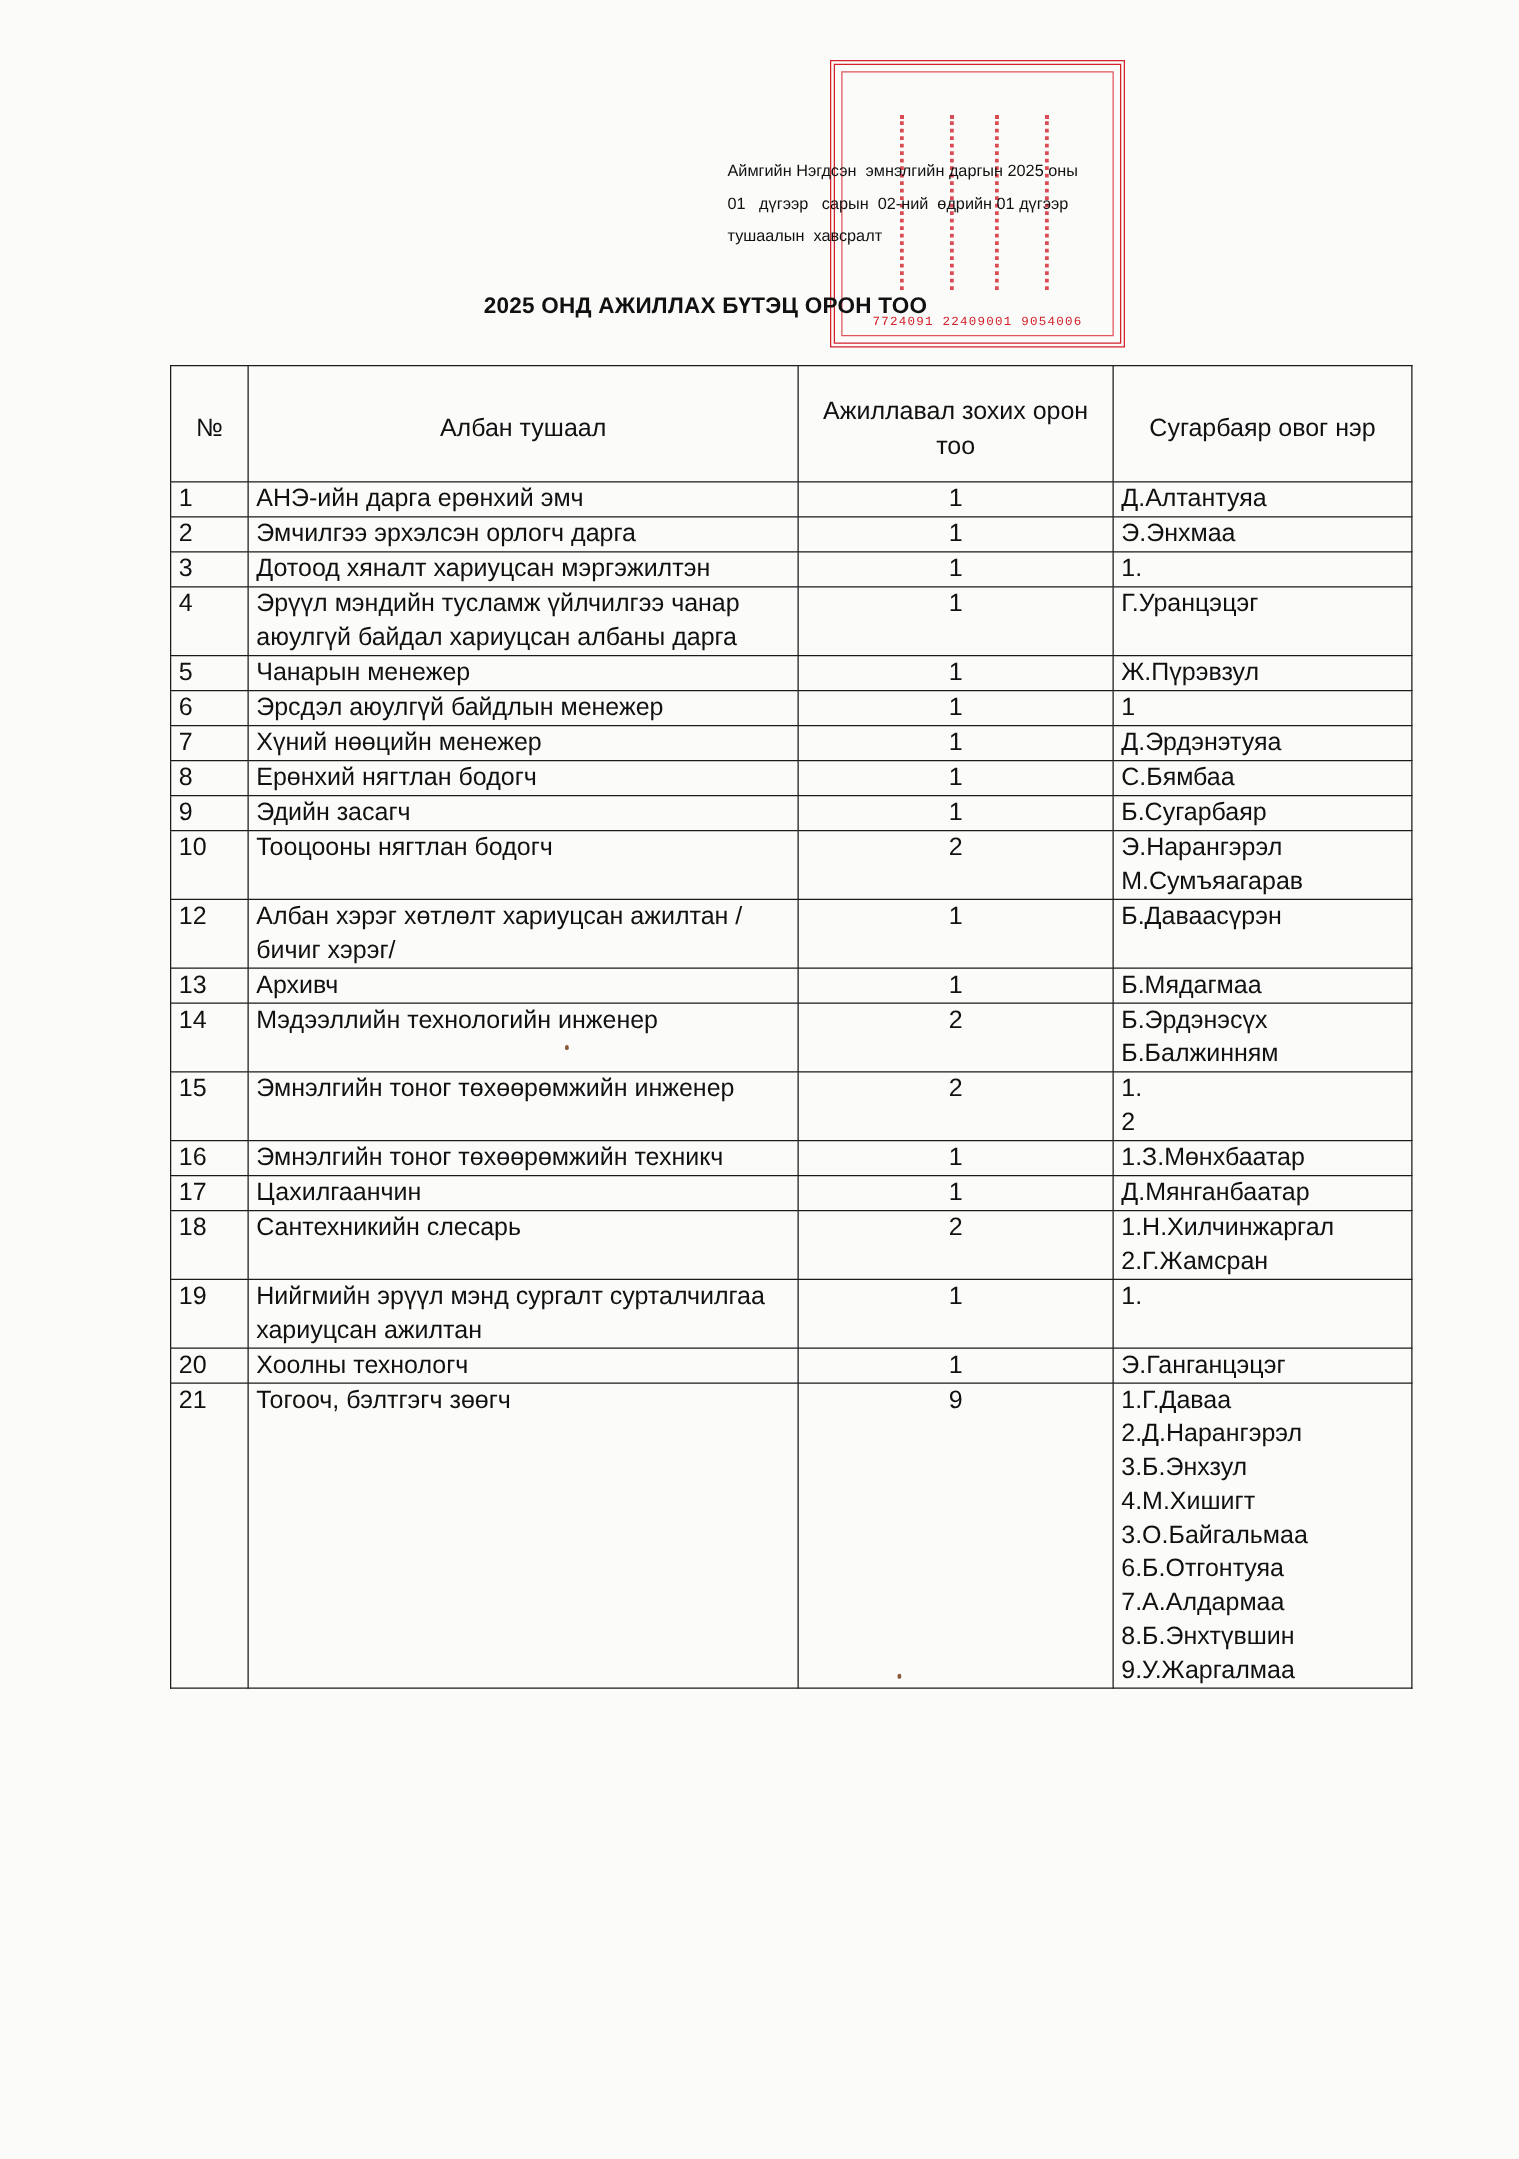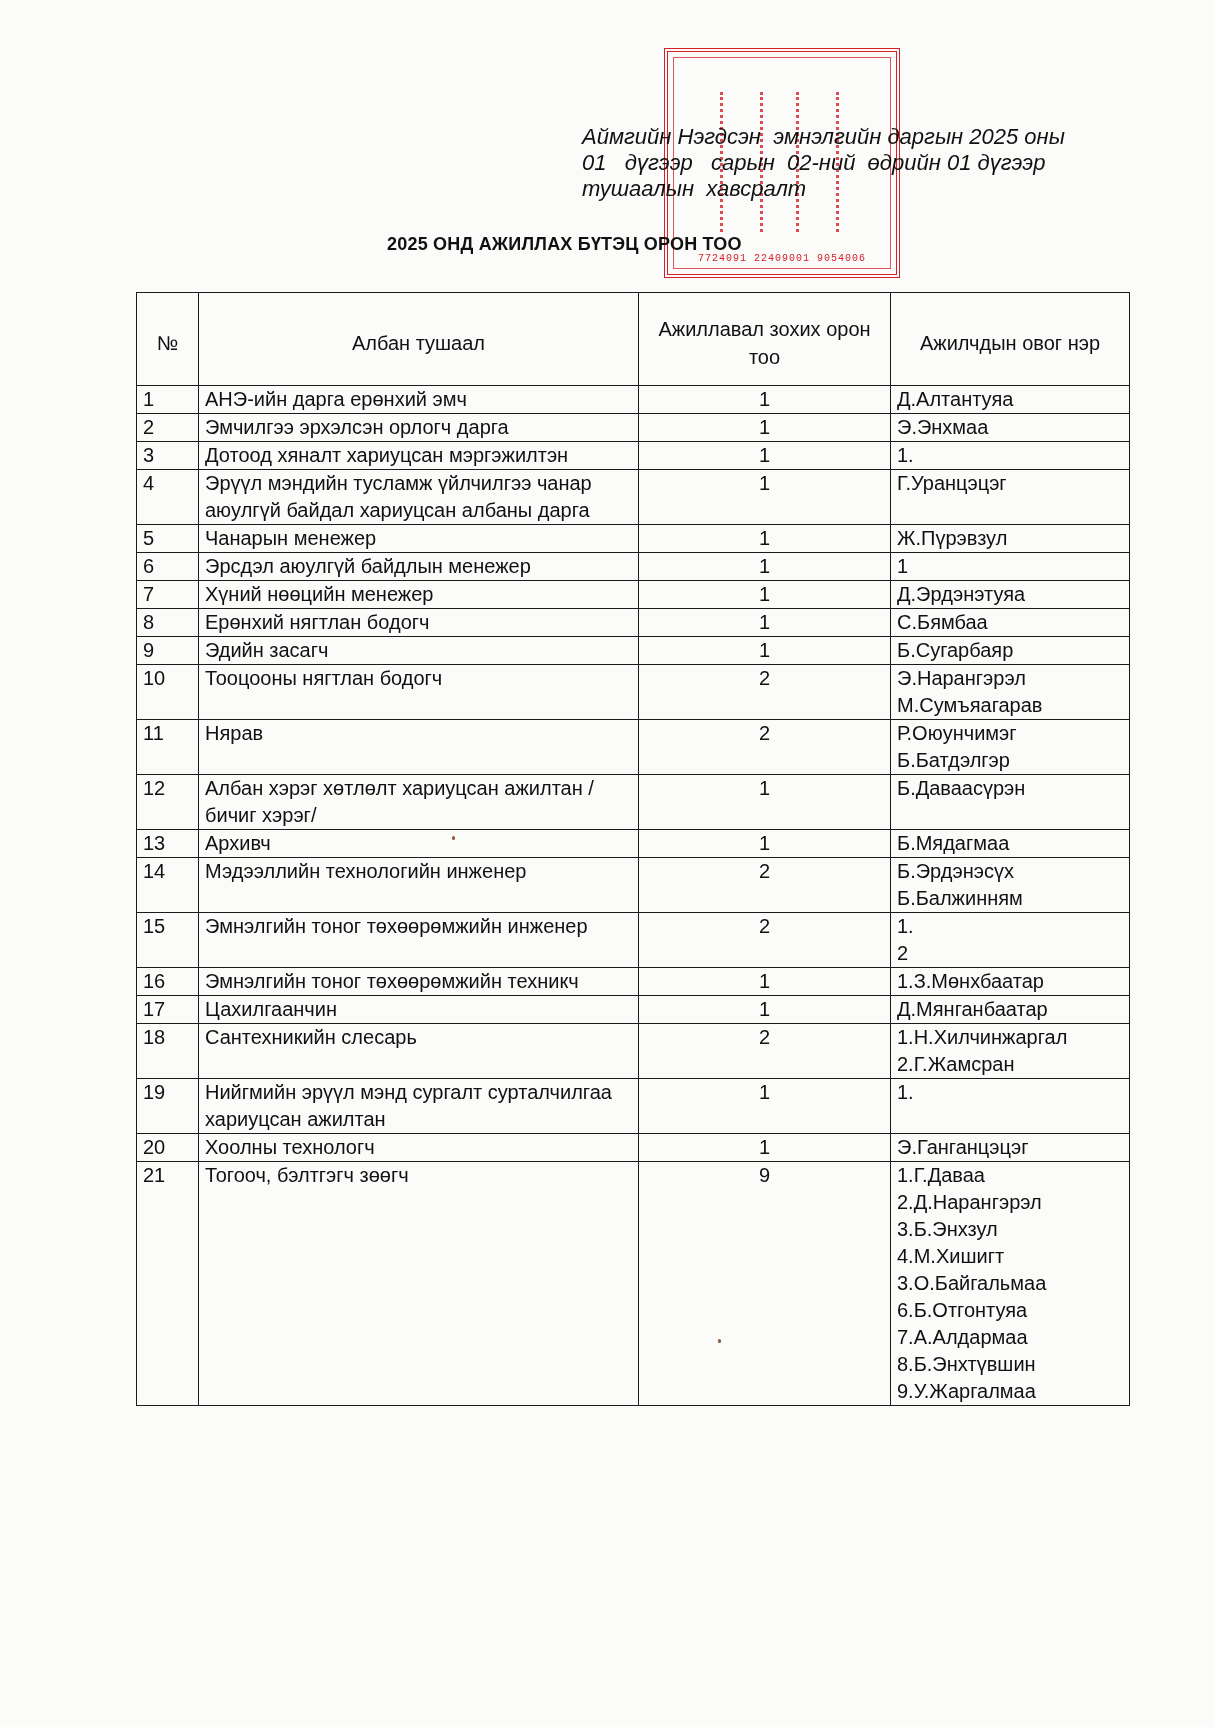--- a/index.html
+++ b/index.html
@@ -19,21 +19,21 @@
     border-left: 3px dotted #d4202a; opacity: 0.8;
   }
   .stamp .serial {
     position: absolute; bottom: 10px; left: 0; right: 0; text-align: center;
     font-size: 10px; letter-spacing: 1px; color: #d4202a;
     font-family: "Liberation Mono", monospace;
     margin-top: 29px;
   }
   .header-note {
     position: absolute; left: 582px; top: 124px; width: 560px;
-    font-size: 22px; line-height: 26px; z-index: 2; font-style: italic;
+    font-size: 13px; line-height: 26px; z-index: 2;
   }
   .header-note div { white-space: pre; }
   .doc-title {
     position: absolute; left: 387px; top: 234px; z-index: 2;
     font-weight: bold; font-size: 18px; letter-spacing: 0.2px;
   }
   table.staff {
     position: absolute; left: 136px; top: 292px; width: 993px;
     border-collapse: collapse; table-layout: fixed; z-index: 2;
     font-size: 20px; line-height: 27px;
@@ -72,21 +72,21 @@
       <col class="c-no">
       <col class="c-pos">
       <col class="c-cnt">
       <col class="c-name">
     </colgroup>
   <thead>
     <tr>
       <th>№</th>
       <th>Албан тушаал</th>
       <th>Ажиллавал зохих орон тоо</th>
-      <th>Ажилчдын овог нэр</th>
+      <th>Сугарбаяр овог нэр</th>
     </tr>
   </thead>
   <tbody id="rows">
       <tr>
         <td class="no">1</td>
         <td class="pos">АНЭ-ийн дарга ерөнхий эмч</td>
         <td class="cnt">1</td>
         <td class="name">
           <div>Д.Алтантуяа</div>
         </td>
@@ -155,29 +155,20 @@
           <div>Б.Сугарбаяр</div>
         </td>
       </tr>
       <tr>
         <td class="no">10</td>
         <td class="pos">Тооцооны нягтлан бодогч</td>
         <td class="cnt">2</td>
         <td class="name">
           <div>Э.Нарангэрэл</div>
           <div>М.Сумъяагарав</div>
-        </td>
-      </tr>
-      <tr>
-        <td class="no">11</td>
-        <td class="pos">Нярав</td>
-        <td class="cnt">2</td>
-        <td class="name">
-          <div>Р.Оюунчимэг</div>
-          <div>Б.Батдэлгэр</div>
         </td>
       </tr>
       <tr>
         <td class="no">12</td>
         <td class="pos">Албан хэрэг хөтлөлт хариуцсан ажилтан /бичиг хэрэг/</td>
         <td class="cnt">1</td>
         <td class="name">
           <div>Б.Даваасүрэн</div>
         </td>
       </tr>

